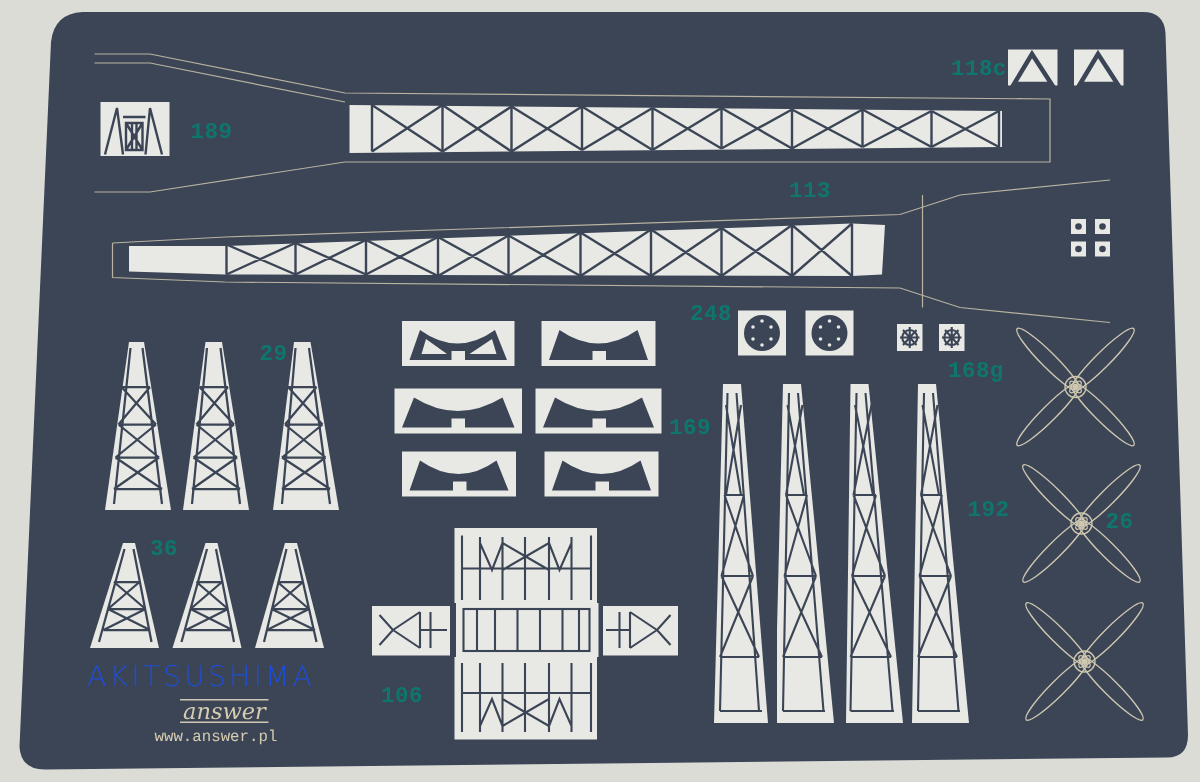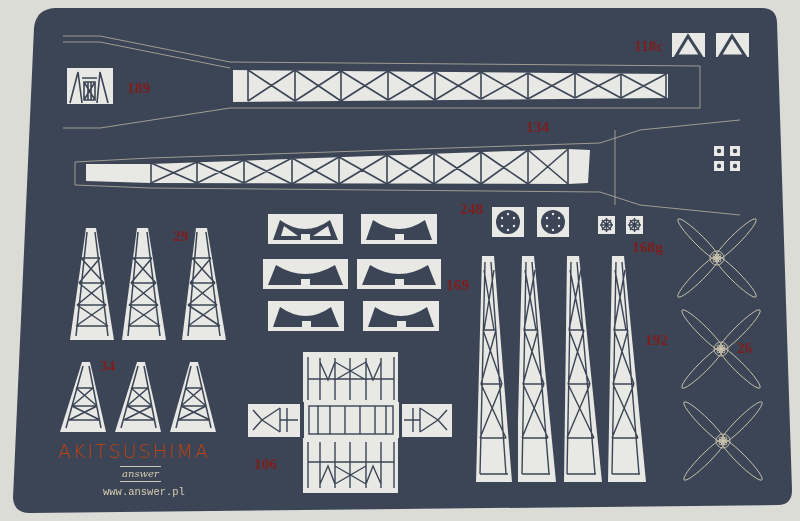--- a/index.html
+++ b/index.html
@@ -1,20 +1,20 @@
 <!DOCTYPE html>
 <html><head>
 <meta charset="utf-8">
 <style>
   html,body{margin:0;padding:0;}
   body{width:800px;height:521px;background:#dcdcd7;position:relative;overflow:hidden;font-family:"Liberation Sans",sans-serif;}
   #sheet{position:absolute;left:0;top:0;width:800px;height:521px;}
-  .lbl{position:absolute;color:#7f1d1d;font-family:Liberation Serif, serif;font-weight:bold;font-size:15px;letter-spacing:0.3px;}
-  .title{position:absolute;color:#c2410c;font-family:"DejaVu Sans",sans-serif;font-size:19px;letter-spacing:2px;font-weight:200;}
-  .brand{position:absolute;color:#d6ccb0;font-family:"DejaVu Serif",serif;font-style:italic;font-size:10px;border-top:1px solid #cfc8b4;border-bottom:1px solid #cfc8b4;padding:0 2px;line-height:14px;}
+  .lbl{position:absolute;color:#0f766e;font-family:Liberation Mono, monospace;font-weight:bold;font-size:15px;letter-spacing:0.3px;}
+  .title{position:absolute;color:#1d4ed8;font-family:"DejaVu Sans",sans-serif;font-size:19px;letter-spacing:2px;font-weight:200;}
+  .brand{position:absolute;color:#d6ccb0;font-family:"DejaVu Serif",serif;font-style:italic;font-size:15px;border-top:1px solid #cfc8b4;border-bottom:1px solid #cfc8b4;padding:0 2px;line-height:14px;}
   .url{position:absolute;color:#d6ccb0;font-family:Liberation Mono, monospace;font-size:10.5px;}
 </style>
 </head>
 <body>
 
 <svg id="sheet" viewBox="0 0 800 521" xmlns="http://www.w3.org/2000/svg">
   <defs>
     <g id="xbox-small"></g>
   </defs>
 
@@ -230,25 +230,25 @@
       <rect x="309" y="406" width="84" height="28"></rect>
       <path d="M318 406 L318 434 M330 406 L330 434 M345 406 L345 434 M360 406 L360 434 M375 406 L375 434 M386 406 L386 434"></path>
       <path d="M253 410 L262 420 L253 430 M262 420 L280 408 M262 420 L280 432 M280 408 L280 432 M287 408 L287 432 M280 420 L298 420"></path>
       <path d="M447 410 L438 420 L447 430 M438 420 L420 408 M438 420 L420 432 M420 408 L420 432 M413 408 L413 432 M404 420 L420 420"></path>
     </g>
   </g>
 </svg>
 
 <span class="lbl" style="left:634px;top:38px;">118c</span>
 <span class="lbl" style="left:127px;top:80px;">189</span>
-<span class="lbl" style="left:526px;top:119px;">134</span>
+<span class="lbl" style="left:526px;top:119px;">113</span>
 <span class="lbl" style="left:460px;top:201px;">248</span>
 <span class="lbl" style="left:446px;top:232px;margin-top:45px;">169</span>
 <span class="lbl" style="left:632px;top:239px;">168g</span>
 <span class="lbl" style="left:173px;top:228px;">29</span>
-<span class="lbl" style="left:100px;top:358px;">34</span>
+<span class="lbl" style="left:100px;top:358px;">36</span>
 <span class="lbl" style="left:645px;top:332px;">192</span>
 <span class="lbl" style="left:737px;top:301px;margin-top:39px;">26</span>
 <span class="lbl" style="left:254px;top:456px;">106</span>
 
 <span class="title" style="left:58px;top:440px;">AKITSUSHIMA</span>
 <span class="brand" style="left:120px;top:466px;">answer</span>
 <span class="url" style="left:103px;top:486px;">www.answer.pl</span>
 
 </body></html>

